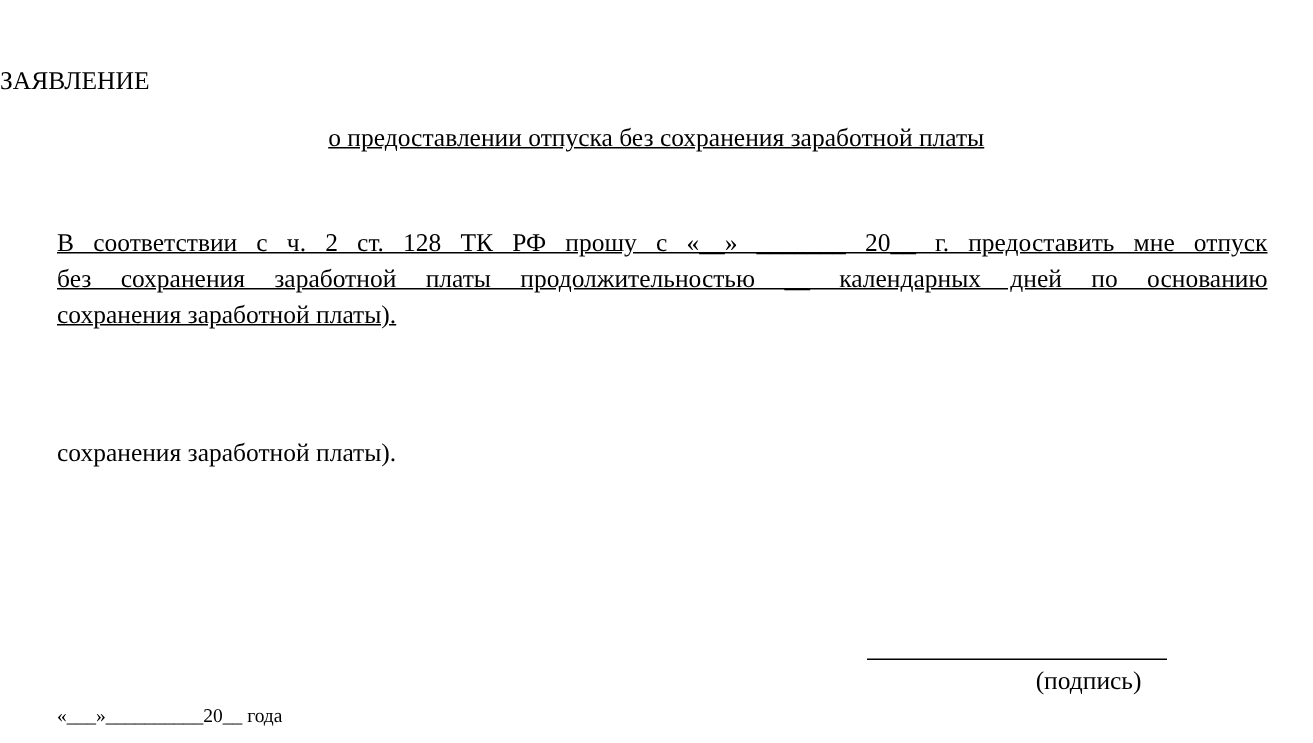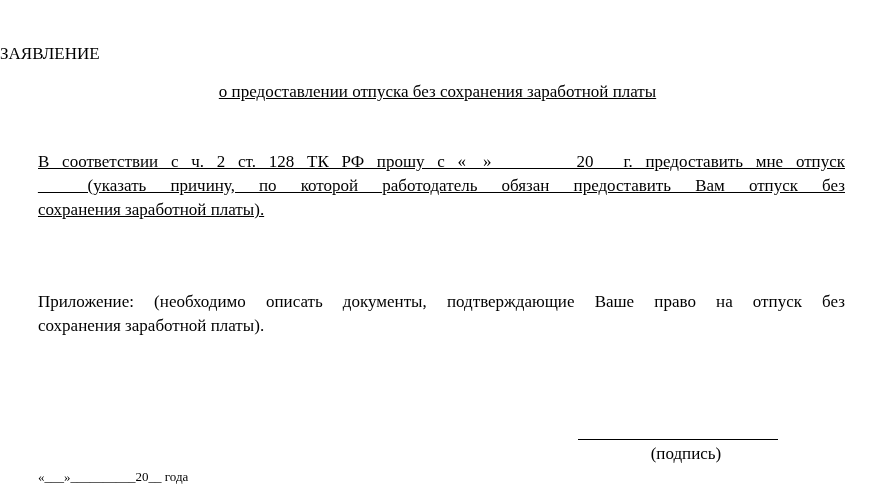--- a/index.html
+++ b/index.html
@@ -8,36 +8,35 @@
   .title { position:absolute; top:44px; left:0; width:841px; text-align:left; font-size:17px; }
   .subtitle { position:absolute; top:82px; left:0; width:875px; text-align:center; font-size:17px;text-decoration:underline; }
   .para { position:absolute; left:38px; width:807px; font-size:17px; line-height:24px;
           text-align:justify; text-align-last:left; }
   .p1 { top:150px;text-decoration:underline; }
   .p2 { top:290px; }
   .line { display:block; text-align:justify; text-align-last:justify; white-space:nowrap; }
   .line.last { text-align-last:left; }
   .date { position:absolute; top:421px; left:38px; font-size:13px;margin-top:48px; }
   .sigline { position:absolute; top:439px; left:578px; width:200px; border-top:1px solid #000; }
-  .siglabel { position:absolute; top:444px; left:586px; width:200px; text-align:center; font-size:17px; }
+  .siglabel { position:absolute; top:444px; left:561px; width:200px; text-align:right; font-size:17px; }
 </style>
 </head>
 <body>
 
 <div>
   <div class="title">ЗАЯВЛЕНИЕ</div>
   <div class="subtitle">о предоставлении отпуска без сохранения заработной платы</div>
 
   <div class="para p1">
     <span class="line">В соответствии с ч. 2 ст. 128 ТК РФ прошу с «__» _______ 20__ г. предоставить мне отпуск</span>
-    <span class="line">___ (указать причину, по которой работодатель обязан предоставить Вам отпуск без</span>
+    <span class="line">без сохранения заработной платы продолжительностью __ календарных дней по основанию</span>
     <span class="line last">сохранения заработной платы).</span>
   </div>
 
   <div class="para p2">
-    <span class="line">Приложение: (необходимо описать документы, подтверждающие Ваше право на отпуск без</span>
     <span class="line last">сохранения заработной платы).</span>
   </div>
 
   <div class="date">«___»__________20__ года</div>
   <div class="sigline"></div>
   <div class="siglabel">(подпись)</div>
 </div>
 
 </body></html>

